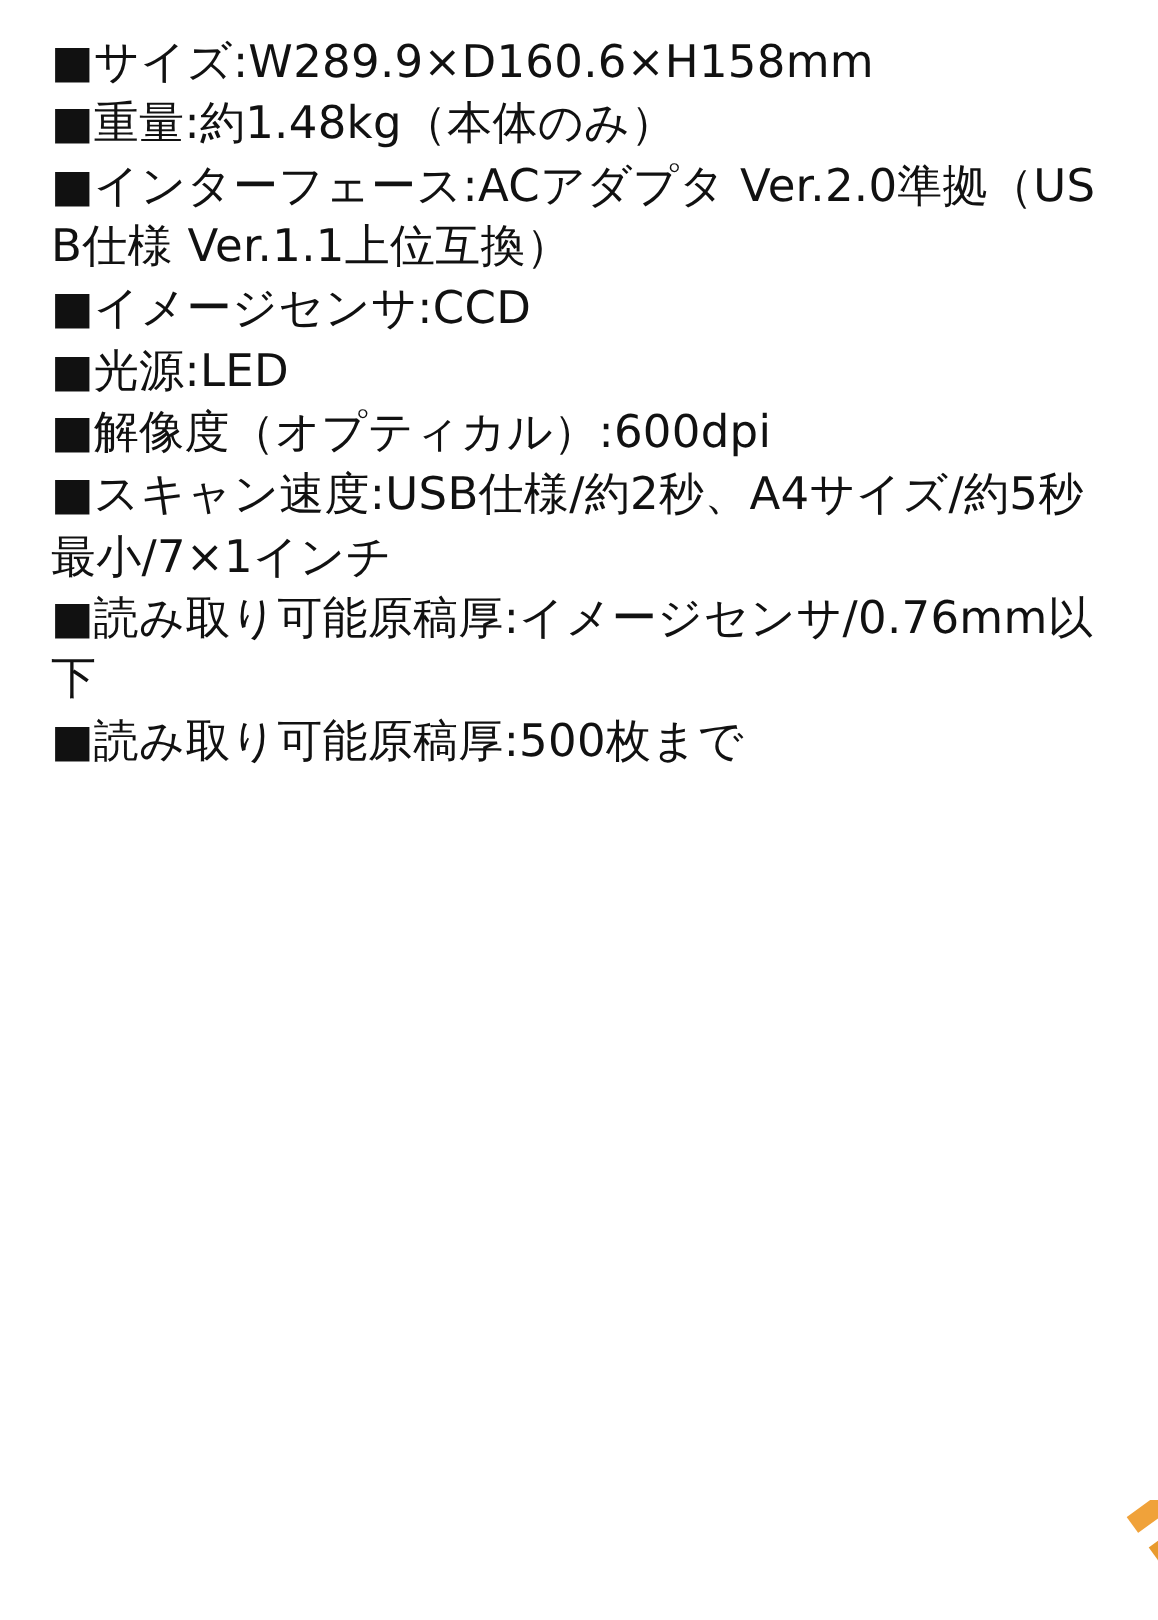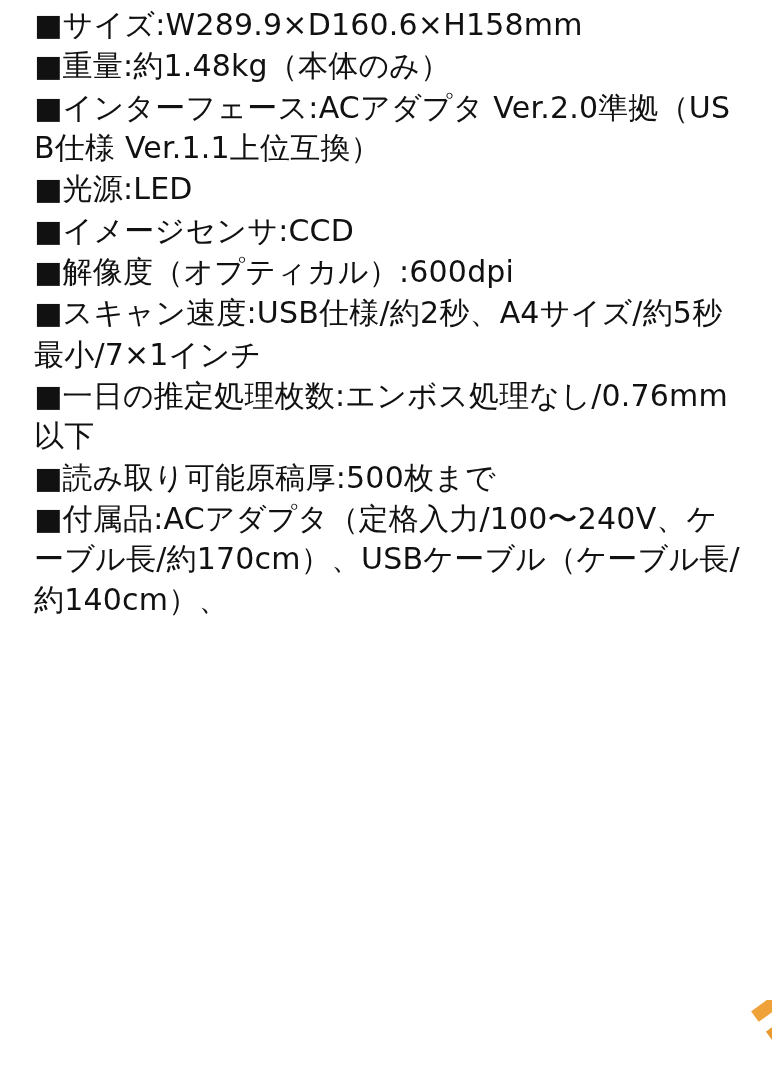--- a/index.html
+++ b/index.html
@@ -13,21 +13,21 @@
     overflow: hidden;
     font-family: "DejaVu Sans", "Liberation Sans", sans-serif;
     color: #111111;
     position: relative;
   }
   .page {
     position: relative;
     width: 772px;
     height: 1080px;
     box-sizing: border-box;
-    padding: 5px 26px 0 34px;
+    padding: 22px 26px 0 34px;
   }
   .spec-list {
     list-style: none;
     margin: 0;
     padding: 0;
   }
   .spec-line {
     font-size: 30px;
     line-height: 1.345;
     letter-spacing: 0.2px;
@@ -65,28 +65,27 @@
   }
 </style>
 </head>
 <body>
 
 <div class="page">
   <ul class="spec-list">
     <li class="spec-line">■サイズ:W289.9×D160.6×H158mm</li>
     <li class="spec-line">■重量:約1.48kg（本体のみ）</li>
     <li class="spec-line">■インターフェース:ACアダプタ Ver.2.0準拠（USB仕様 Ver.1.1上位互換）</li>
+    <li class="spec-line">■イメージセンサ:CCD</li>
     <li class="spec-line">■光源:LED</li>
-    <li class="spec-line">■イメージセンサ:CCD</li>
     <li class="spec-line">■解像度（オプティカル）:600dpi</li>
     <li class="spec-line">■スキャン速度:USB仕様/約2秒、A4サイズ/約5秒</li>
     <li class="spec-line">最小/7×1インチ</li>
-    <li class="spec-line">■一日の推定処理枚数:エンボス処理なし/0.76mm以下</li>
+    <li class="spec-line">■読み取り可能原稿厚:イメージセンサ/0.76mm以下</li>
     <li class="spec-line">■読み取り可能原稿厚:500枚まで</li>
-    <li class="spec-line">■付属品:ACアダプタ（定格入力/100〜240V、ケーブル長/約170cm）、USBケーブル（ケーブル長/約140cm）、</li>
   </ul>
 
   <div class="corner-mark">
     <div class="bar bar1"></div>
     <div class="bar bar2"></div>
     <div class="wedge"></div>
   </div>
 </div>
 
 </body></html>

